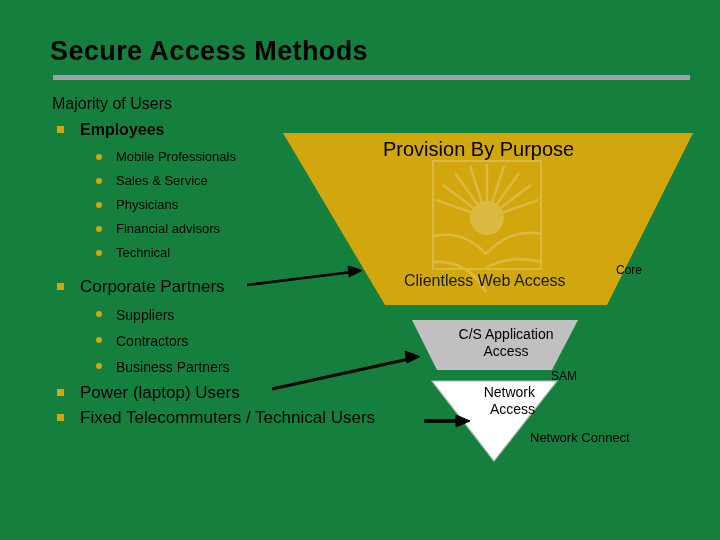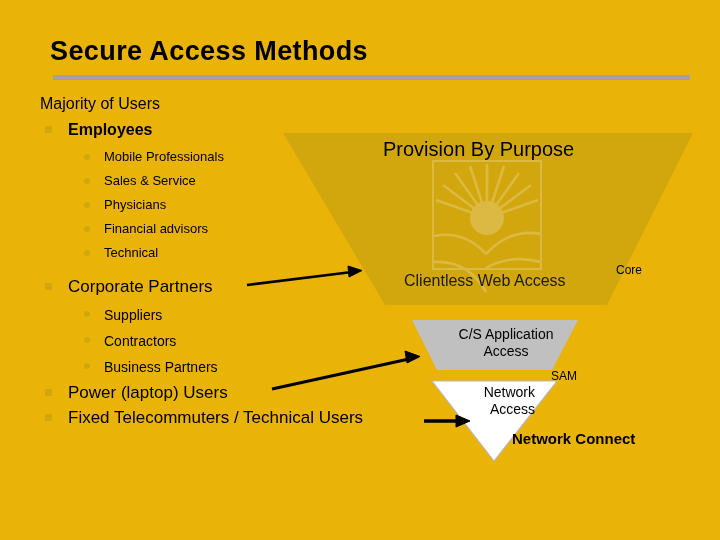--- a/index.html
+++ b/index.html
@@ -5,21 +5,21 @@
 <style>
   html, body {
     margin: 0;
     padding: 0;
     background: #ffffff;
   }
   #slide {
     position: relative;
     width: 720px;
     height: 540px;
-    background: #eab308;
+    background: #15803d;
     overflow: hidden;
     font-family: "Liberation Sans", sans-serif;
     -webkit-font-smoothing: none;
   }
 
   
   #slide-title {
     position: absolute;
     left: 50px;
     top: 36px;
@@ -34,21 +34,21 @@
     left: 53px;
     top: 75px;
     width: 637px;
     height: 5px;
     background: #a0a0a8;
   }
 
   
   #outline {
     position: absolute;
-    left: 40px;
+    left: 52px;
     top: 93px;
     width: 420px;
   }
   .lvl0 {
     font-size: 16px;
     color: #000000;
     line-height: 21px;
     margin: 0 0 3px 0;
     white-space: nowrap;
   }
@@ -131,23 +131,22 @@
   }
   #lbl-core {
     left: 616px; top: 263px;
     font-size: 12px;
   }
   #lbl-sam {
     left: 551px; top: 369px;
     font-size: 12px;
   }
   #lbl-netconnect {
-    left: 512px; top: 430px;
-    font-size: 15px;
-    font-weight: bold;
+    left: 530px; top: 430px;
+    font-size: 13px;
   }
 </style>
 </head>
 <body>
 
 <div id="slide">
 
   <div id="slide-title">Secure Access Methods</div>
   <div id="title-rule"></div>
 

